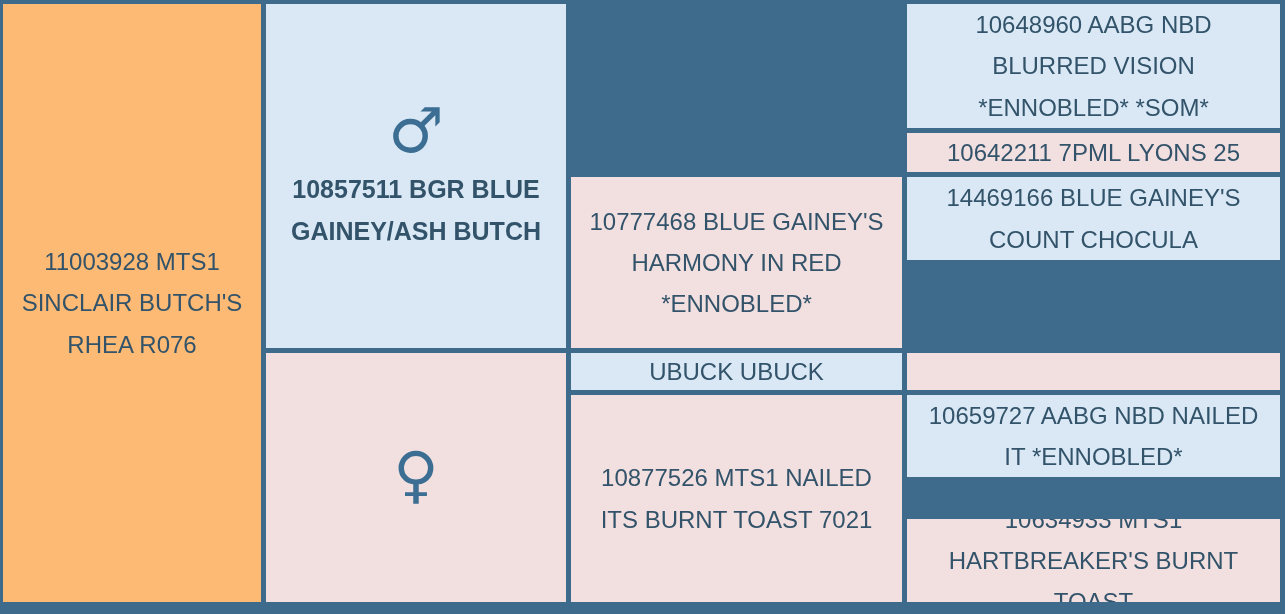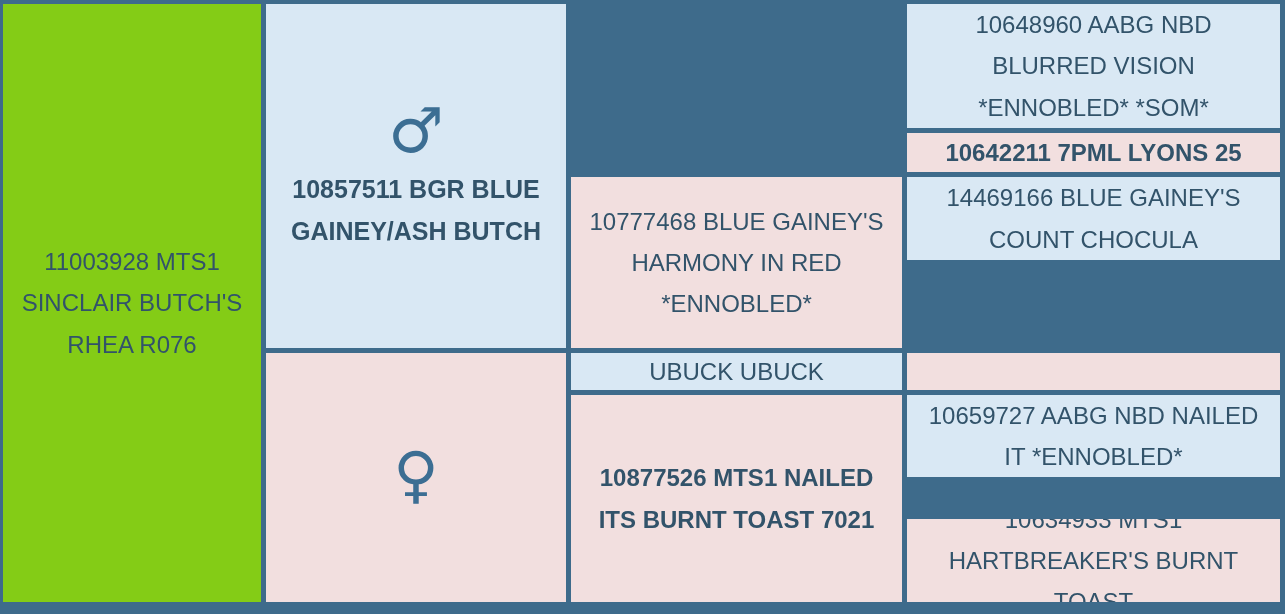--- a/index.html
+++ b/index.html
@@ -29,31 +29,31 @@
     justify-content: center;
     text-align: center;
     color: #32536a;
     font-size: 24px;
     line-height: 1.72;
     overflow: hidden;
   }
   .cell .animal-name { display: block; }
   .blue  { background: #d9e8f4; }
   .pink  { background: #f2dfdf; }
-  .green { background: #84cc16; }
+  .green { background: #fdba74; }
 
   .subject-cell   { grid-column: 1; grid-row: 1 / 8; padding: 0 8px; }
   .sire-cell      { grid-column: 2; grid-row: 1 / 5; padding: 0 6px; font-weight: 700; font-size: 25px; line-height: 1.68; }
   .dam-cell       { grid-column: 2; grid-row: 5 / 8; padding: 0 6px; font-weight: 700; font-size: 25px; line-height: 1.68; }
   .g2-1 { grid-column: 3; grid-row: 1 / 3; padding: 0 12px; }
   .g2-2 { grid-column: 3; grid-row: 3 / 5; padding: 17px 12px; }
   .g2-3 { grid-column: 3; grid-row: 5;     padding: 0 12px; }
-  .g2-4 { grid-column: 3; grid-row: 6 / 8; padding: 0 24px; font-weight: bold; }
+  .g2-4 { grid-column: 3; grid-row: 6 / 8; padding: 0 24px; }
   .g3-1 { grid-column: 4; grid-row: 1; padding: 0 10px; }
-  .g3-2 { grid-column: 4; grid-row: 2; padding: 8px 10px; font-weight: bold; }
+  .g3-2 { grid-column: 4; grid-row: 2; padding: 8px 10px; }
   .g3-3 { grid-column: 4; grid-row: 3; padding: 0 10px; }
   .g3-4 { grid-column: 4; grid-row: 4; padding: 0 10px; }
   .g3-5 { grid-column: 4; grid-row: 5; padding: 0 10px; }
   .g3-6 { grid-column: 4; grid-row: 6; padding: 0 10px; }
   .g3-7 { grid-column: 4; grid-row: 7; padding: 0 10px; margin-top: 37px; }
 
   .gender-icon {
     font-size: 62px;
     line-height: 1;
     font-weight: 400;

